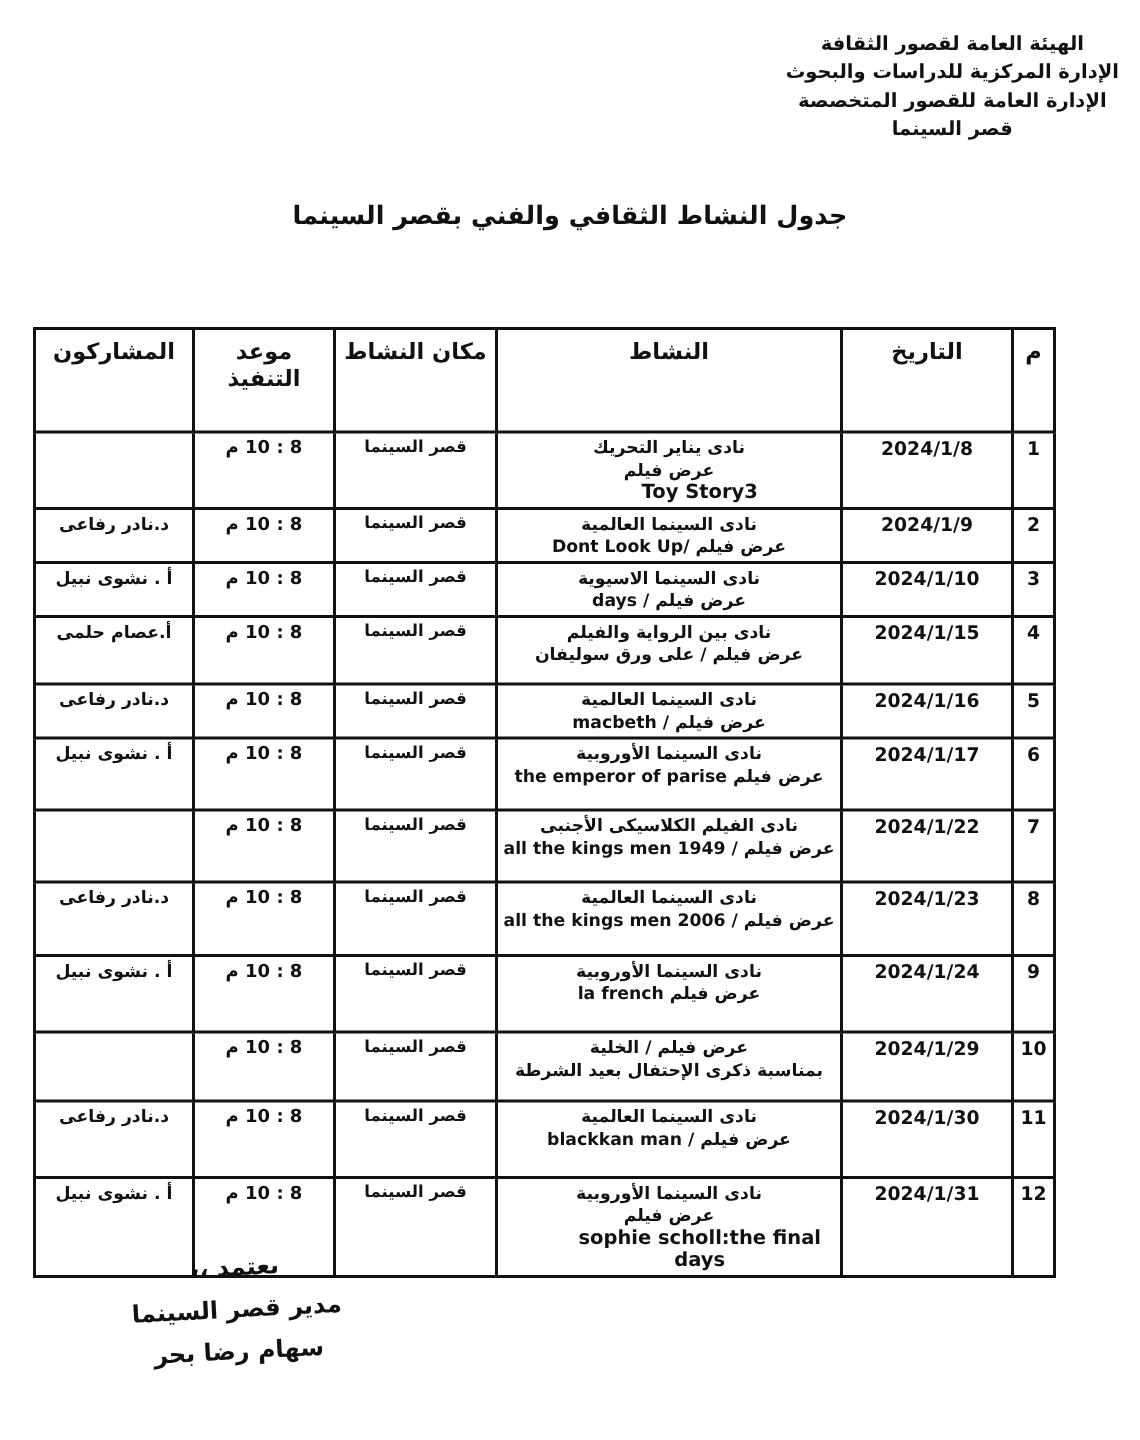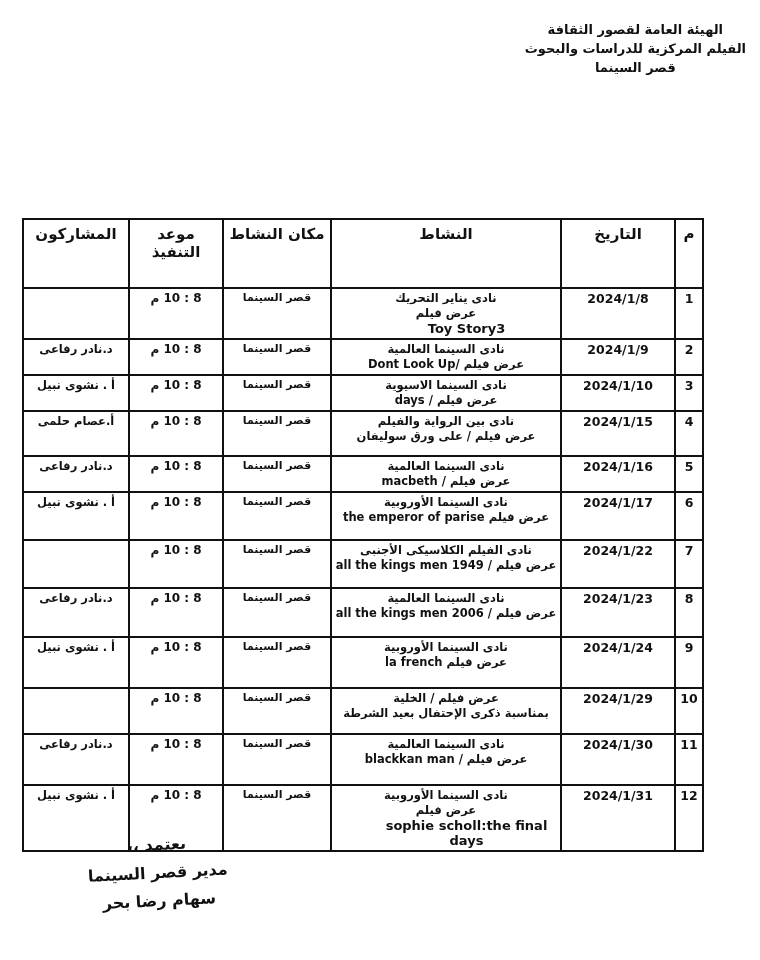--- a/index.html
+++ b/index.html
@@ -91,25 +91,27 @@
     transform-origin:left center;
   }
 </style>
 </head>
 <body>
 
 <div class="page">
 
   <div class="letterhead">
     <div>الهيئة العامة لقصور الثقافة</div>
-    <div>الفيلم المركزية للدراسات والبحوث</div>
+    <div>الإدارة المركزية للدراسات والبحوث</div>
+    <div>الإدارة العامة للقصور المتخصصة</div>
     <div>قصر السينما</div>
   </div>
 
   <div class="doc-title">
+    <div>جدول النشاط الثقافي والفني بقصر السينما</div>
   </div>
 
   <table class="schedule">
     <colgroup>
       <col style="width:28px">
       <col style="width:114px">
       <col style="width:230px">
       <col style="width:108px">
       <col style="width:94px">
       <col style="width:106px">

